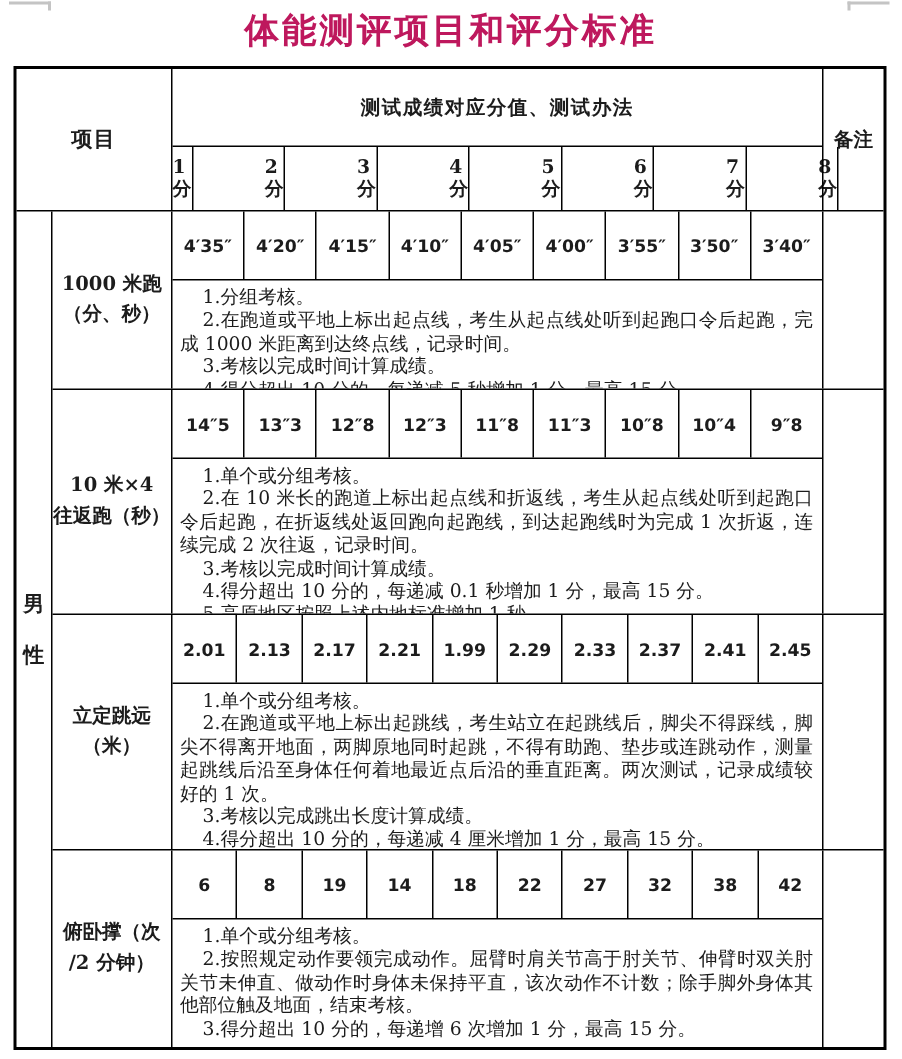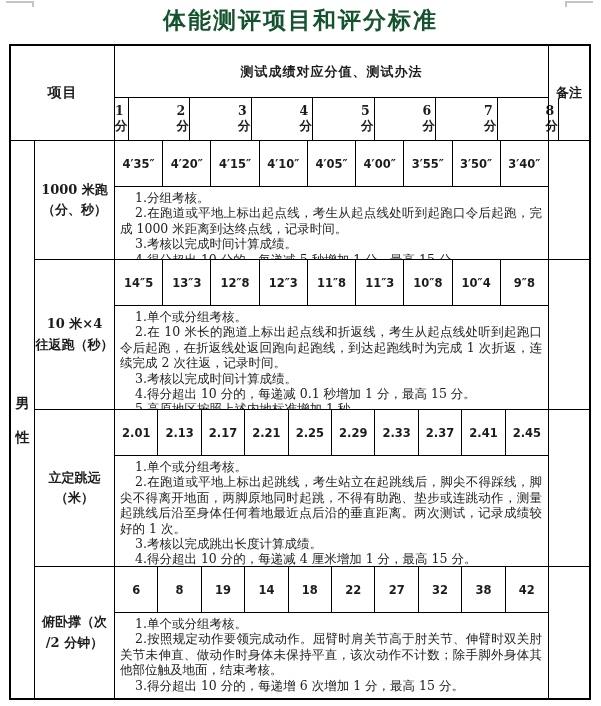--- a/index.html
+++ b/index.html
@@ -12,21 +12,21 @@
   .corner-frag{position:absolute;top:0;height:7px;width:28px;}
   .corner-frag .h{height:2px;background:#c4c4c4;margin-top:1px;}
   .corner-frag .v{position:absolute;top:1px;width:2px;height:6px;background:#c4c4c4;}
   .corner-frag.left{left:6px;}
   .corner-frag.left .v{right:0;}
   .corner-frag.right{right:8px;}
   .corner-frag.right .v{left:0;}
 
   .title{
     position:absolute;top:5px;left:0;width:100%;text-align:center;
-    font-size:23px;font-weight:bold;letter-spacing:2px;color:#14532d;
+    font-size:23px;font-weight:bold;letter-spacing:2px;color:#be185d;
   }
 
   .table{
     position:absolute;left:9px;top:44px;width:582px;height:656px;
     border:2px solid #000;box-sizing:border-box;
     display:flex;flex-direction:column;
   }
   .cell-center{display:flex;align-items:center;justify-content:center;}
 
   
@@ -161,21 +161,21 @@
 
       <div class="item-row row-h3">
         <div class="item-label cell-center">立定跳远
 （米）</div>
         <div class="item-mid">
           <div class="values">
             <div class="value-cell cell-center">2.01</div>
             <div class="value-cell cell-center">2.13</div>
             <div class="value-cell cell-center">2.17</div>
             <div class="value-cell cell-center">2.21</div>
-            <div class="value-cell cell-center">2.25</div>
+            <div class="value-cell cell-center">1.99</div>
             <div class="value-cell cell-center">2.29</div>
             <div class="value-cell cell-center">2.33</div>
             <div class="value-cell cell-center">2.37</div>
             <div class="value-cell cell-center">2.41</div>
             <div class="value-cell cell-center">2.45</div>
           </div>
           <div class="method">
             <p>1.单个或分组考核。</p>
             <p>2.在跑道或平地上标出起跳线，考生站立在起跳线后，脚尖不得踩线，脚尖不得离开地面，两脚原地同时起跳，不得有助跑、垫步或连跳动作，测量起跳线后沿至身体任何着地最近点后沿的垂直距离。两次测试，记录成绩较好的 1 次。</p>
             <p>3.考核以完成跳出长度计算成绩。</p>

